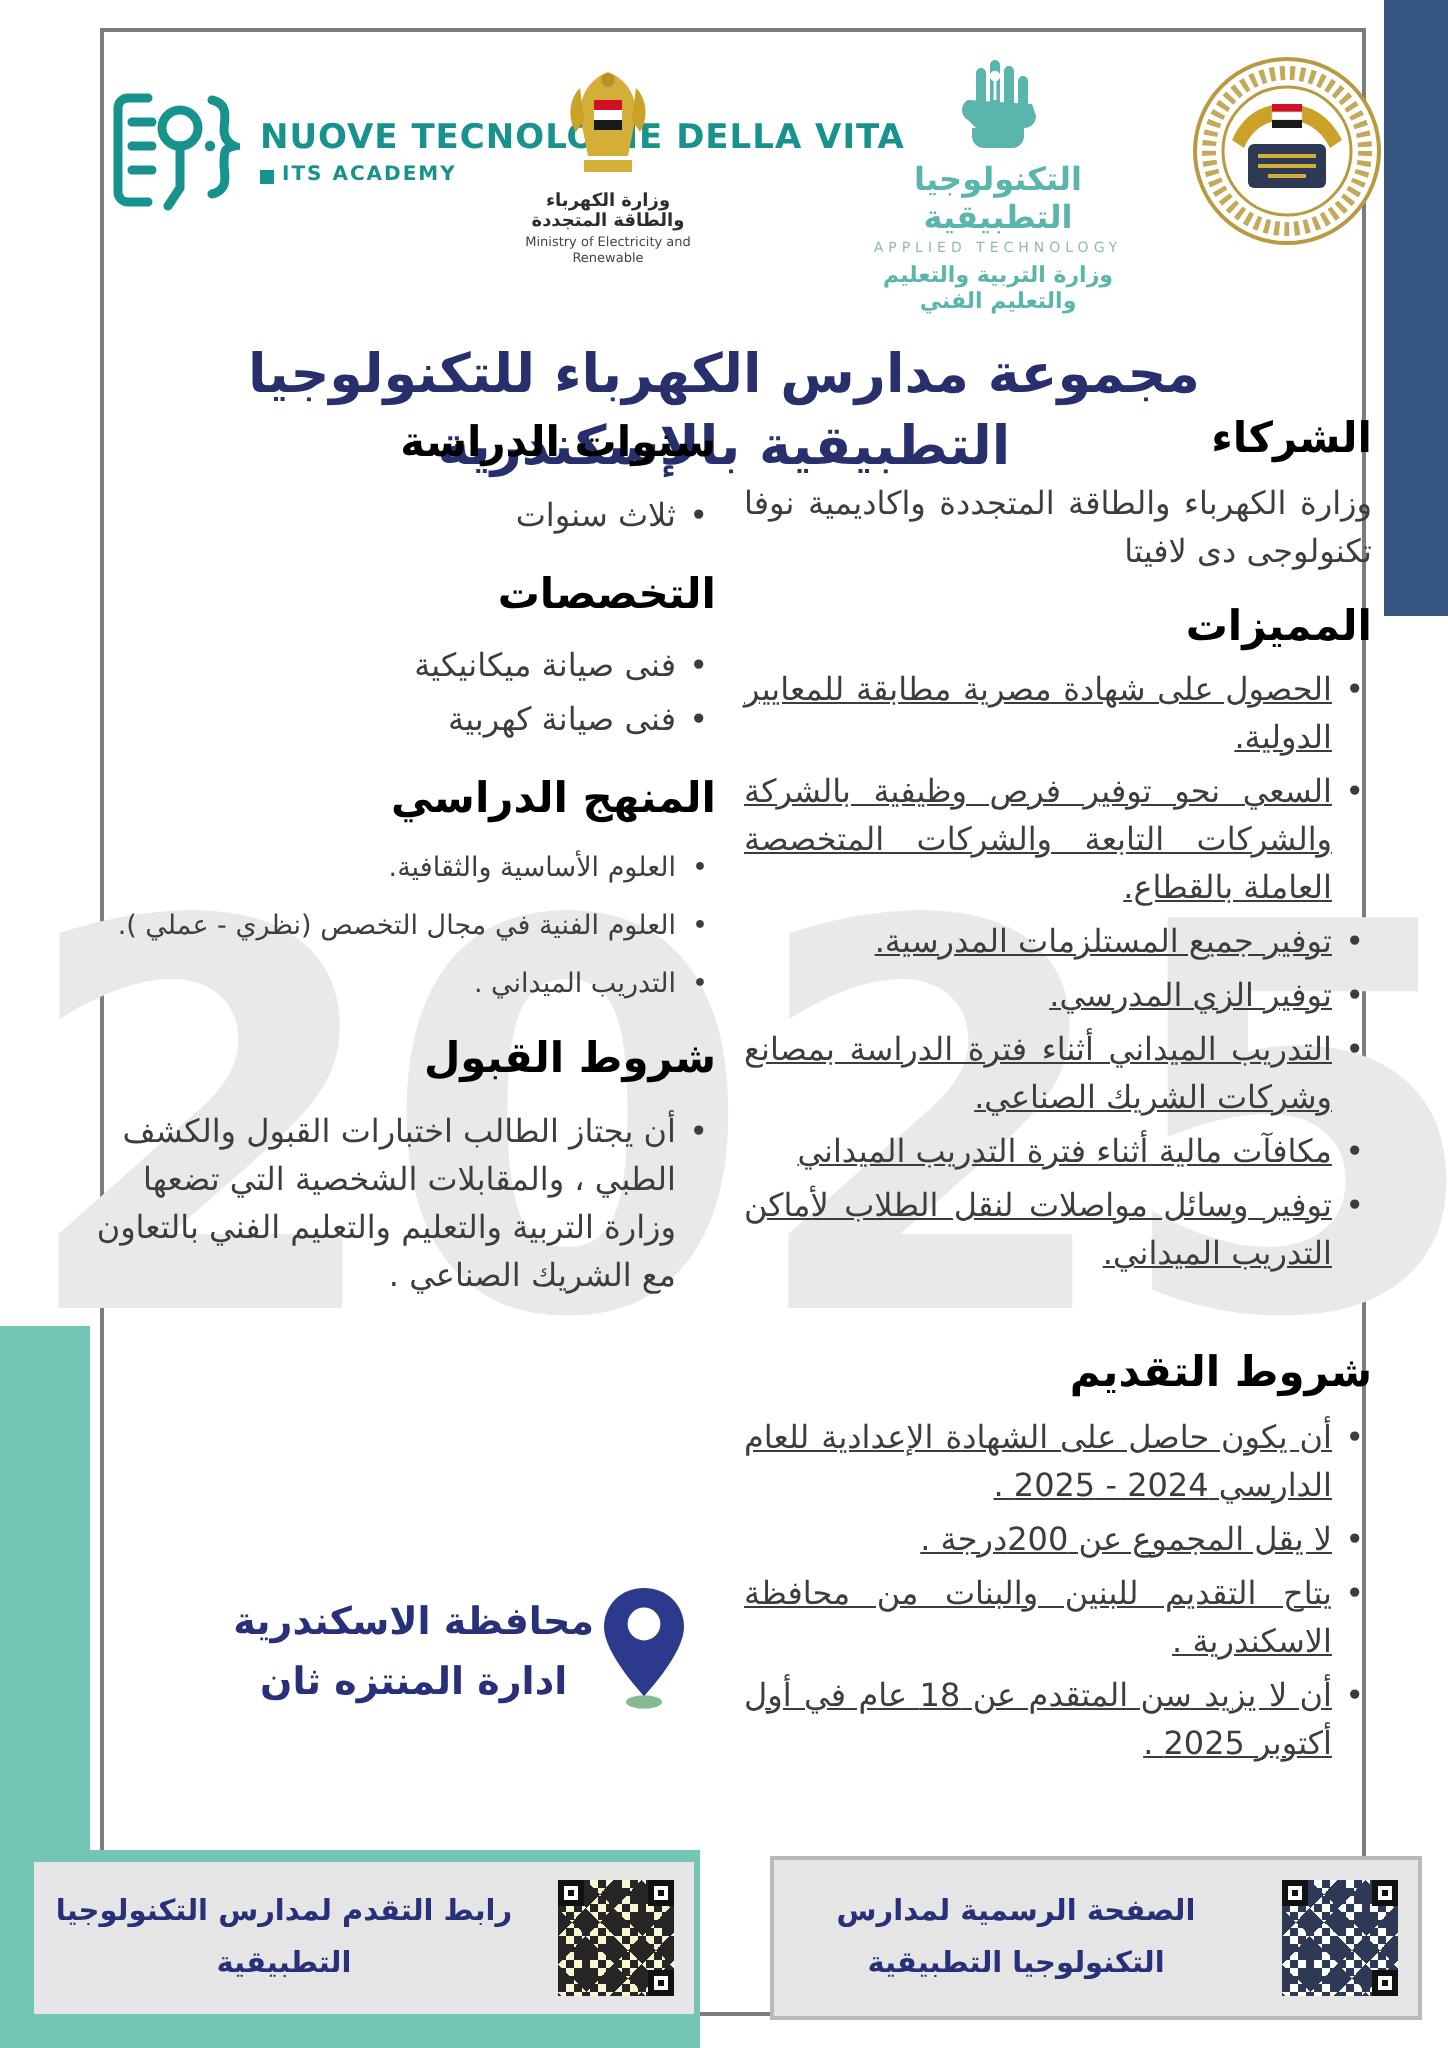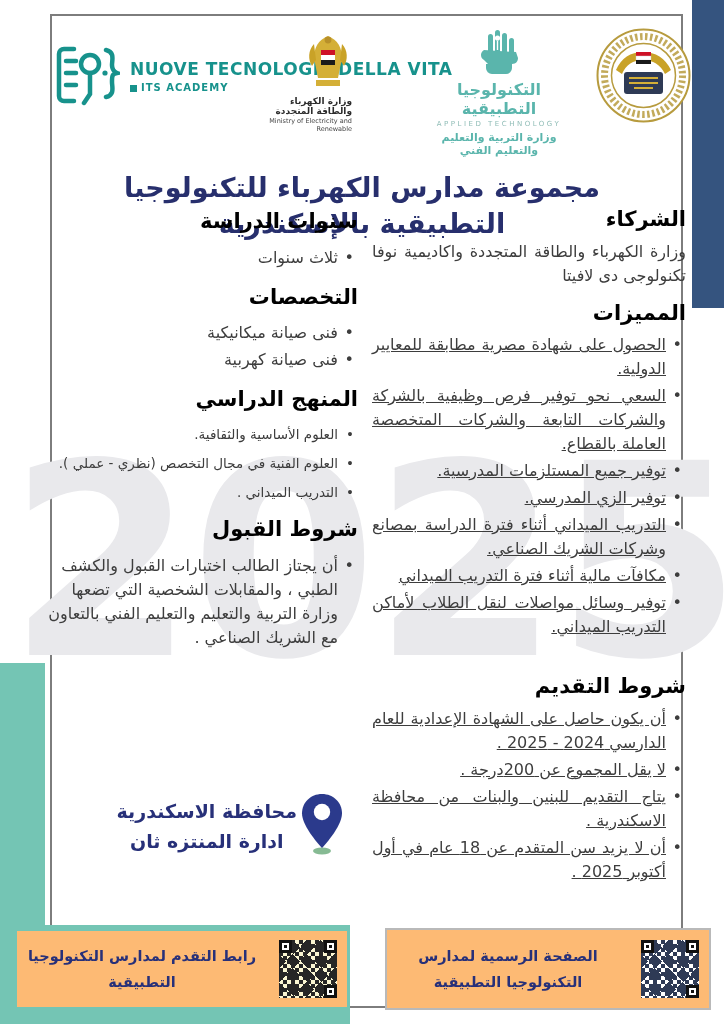--- a/index.html
+++ b/index.html
@@ -13,21 +13,21 @@
   .teal-block{position:absolute;left:0;top:925px;width:350px;height:99px;background:#74c5b4;z-index:2;}
   .watermark{position:absolute;left:8px;top:428px;width:708px;z-index:2;font-size:268px;font-weight:bold;
              color:#e9e9ec;text-align:center;line-height:1;direction:ltr;letter-spacing:-4px;}
 
   
   .hdr{position:absolute;z-index:4;}
   .its-logo{left:54px;top:44px;display:flex;align-items:center;gap:10px;color:#17928c;}
   .its-text{font-weight:bold;font-size:17px;line-height:1.08;letter-spacing:.5px;}
   .its-sub{font-size:10px;font-weight:bold;margin-top:4px;letter-spacing:1px;display:flex;align-items:center;gap:4px;}
   .its-sub .sq{display:inline-block;width:7px;height:7px;background:#17928c;}
-  .elec-logo{left:256px;top:34px;width:96px;text-align:right;}
+  .elec-logo{left:256px;top:34px;width:96px;text-align:center;}
   .elec-ar{font-size:9px;font-weight:bold;color:#2c2c2c;margin-top:2px;}
   .elec-en{font-size:6.5px;color:#444;margin-top:1px;}
   .at-logo{left:424px;top:30px;width:150px;text-align:center;color:#5ab5ac;direction:rtl;}
   .at-ar{font-size:16px;font-weight:bold;margin-top:2px;}
   .at-en{font-size:7px;letter-spacing:2.5px;color:#8fbcb6;margin-top:2px;direction:ltr;}
   .at-min{font-size:11px;font-weight:bold;margin-top:3px;}
   .moe-seal{left:596px;top:28px;width:95px;height:95px;}
 
   
   .title{position:absolute;left:62px;top:122px;width:600px;z-index:4;text-align:center;direction:rtl;
@@ -46,21 +46,21 @@
   .col-right ul.blt li{text-align:justify;text-decoration:underline;}
   ul.small li{font-size:13.5px;margin-bottom:9px;text-align:right;}
   .gap{height:16px;}
 
   
   .location{position:absolute;left:90px;top:792px;width:255px;z-index:4;display:flex;direction:rtl;
             align-items:center;justify-content:flex-start;gap:2px;}
   .loc-text{font-size:19px;font-weight:bold;color:#273079;text-align:center;line-height:1.6;}
 
   
-  .panel{position:absolute;z-index:5;background:#fdba74;display:flex;align-items:center;direction:rtl;}
+  .panel{position:absolute;z-index:5;background:#e5e5e5;display:flex;align-items:center;direction:rtl;}
   .panel-apply{left:14px;top:928px;width:330px;height:76px;border:3px solid #74c5b4;}
   .panel-page{left:385px;top:928px;width:322px;height:78px;border:2px solid #b9b9b9;}
   .panel .lbl{flex:1;text-align:center;font-size:14.5px;font-weight:bold;color:#273079;line-height:1.8;padding:0 6px;}
   .qr{position:relative;width:58px;height:58px;margin:0 10px 0 12px;
       background-image:repeating-conic-gradient(from 0deg,var(--m) 0% 25%,transparent 25% 50%),
                        repeating-conic-gradient(from 45deg,var(--m) 0% 25%,transparent 25% 50%);
       background-size:8px 8px,14px 14px;background-color:var(--b);}
   .qr .f{position:absolute;width:13px;height:13px;border:3px solid #111;background:#fff;box-sizing:border-box;}
   .qr .f::before{content:"";position:absolute;inset:2px;background:#111;}
   .qr .f1{top:0;right:0;} .qr .f2{top:0;left:0;} .qr .f3{bottom:0;right:0;}

